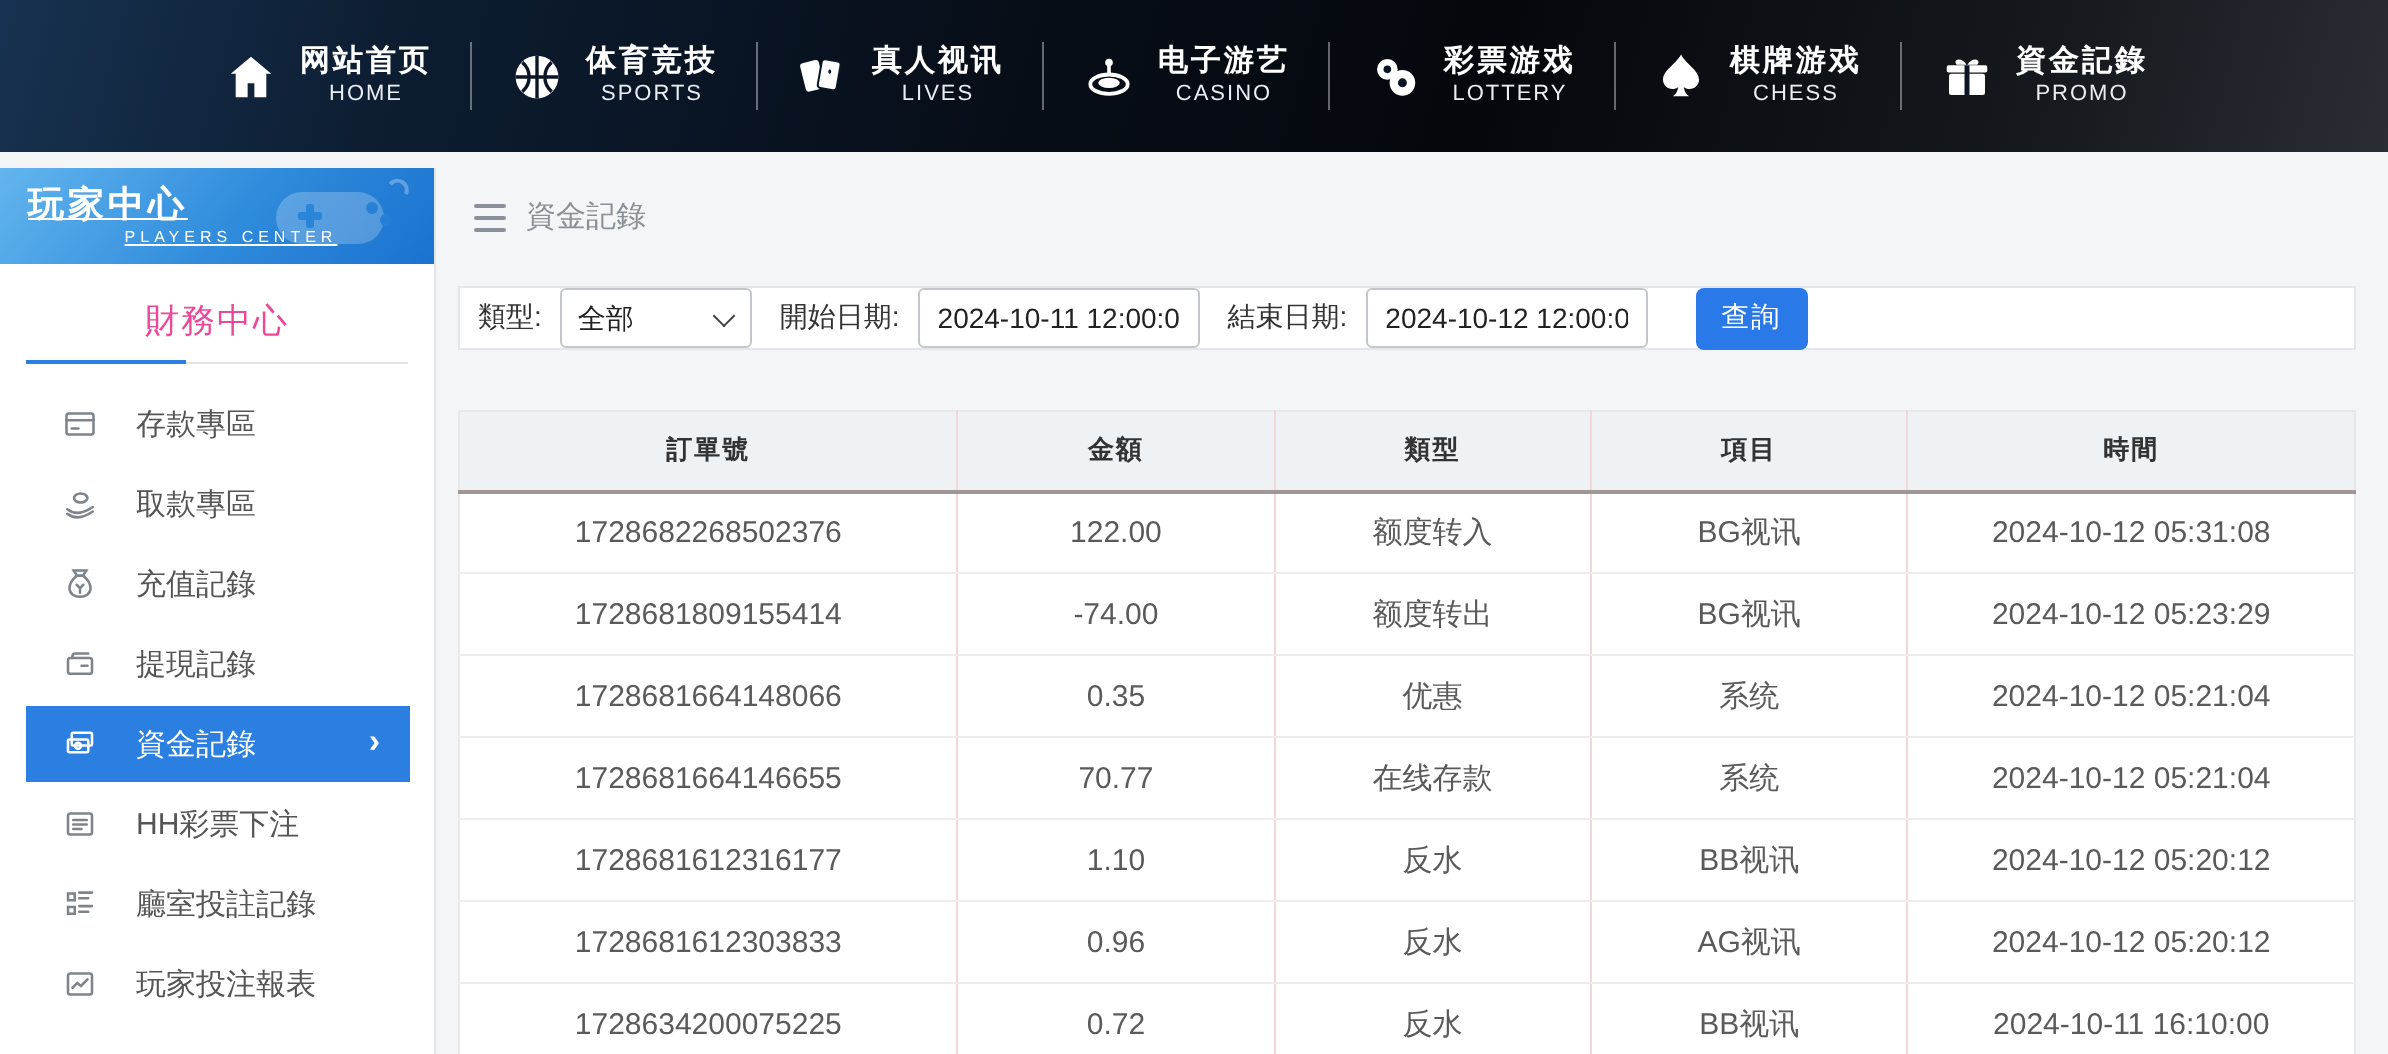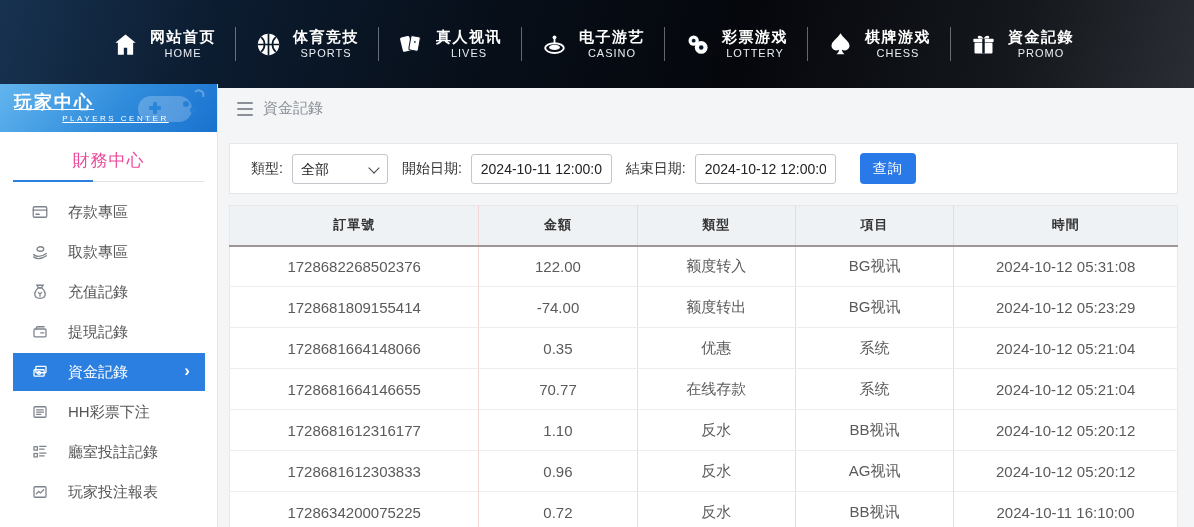--- a/index.html
+++ b/index.html
@@ -5,21 +5,21 @@
   * { box-sizing: border-box; }
   html,body { margin:0; padding:0; }
   body {
     width:1194px; height:527px; overflow:hidden; position:relative;
     font-family:"Liberation Sans","DejaVu Sans",sans-serif;
     background:#f4f5f7;
   }
 
   
   .topnav {
-    height:88px; display:flex; align-items:center; padding-left:112px;
+    height:76px; display:flex; align-items:center; padding-left:112px;
     background:linear-gradient(105deg,#173250 0%,#0c1c30 18%,#070e18 42%,#05070c 62%,#15181d 85%,#2a2d33 100%);
   }
   .nav-item { display:flex; align-items:center; gap:11px; cursor:pointer; }
   .nav-icon { width:27px; height:27px; display:flex; align-items:center; justify-content:center; }
   .nav-icon svg { width:100%; height:100%; }
   .nav-text { display:flex; flex-direction:column; align-items:center; line-height:1.25; }
   .nav-zh { color:#fff; font-size:15px; font-weight:bold; letter-spacing:1.5px; white-space:nowrap; }
   .nav-en { color:#e9eef3; font-size:11px; letter-spacing:1px; white-space:nowrap; }
   .nav-divider { width:1px; height:34px; background:rgba(255,255,255,.38); margin:0 19px; }
 
@@ -53,23 +53,23 @@
   .side-item.active .side-icon { color:#fff; }
   .chevron { position:absolute; right:15px; font-size:17px; font-weight:bold; top:8px; }
 
   
   .main { position:absolute; left:219px; top:84px; right:0; bottom:0; }
   .breadcrumb { display:flex; align-items:center; gap:10px; padding:15px 0 0 18px; color:#8a9097; font-size:15px; }
   .hamburger { width:16px; height:14px; display:flex; flex-direction:column; justify-content:space-between; }
   .hamburger i { height:2px; background:#8a9097; border-radius:1px; }
 
   .filter-bar {
-    position:absolute; left:10px; right:16px; top:59px; height:51px;
+    position:absolute; left:10px; right:16px; top:59px; height:32px;
     background:#fff; border:1px solid #e4e6e9;
-    display:flex; align-items:center; padding-left:21px;
+    display:flex; align-items:center; padding-left:9px;
   }
   .f-label { font-size:14px; color:#333; margin-right:9px; white-space:nowrap; }
   .select-wrap { position:relative; margin-right:14px; }
   .select-wrap select {
     width:96px; height:30px; border:1px solid #c3c6cb; border-radius:3px;
     font-size:14px; padding:0 24px 0 8px; background:#fff; color:#222;
     appearance:none; -webkit-appearance:none; font-family:inherit;
   }
   .select-wrap::after {
     content:""; position:absolute; right:10px; top:10px; width:7px; height:7px;

